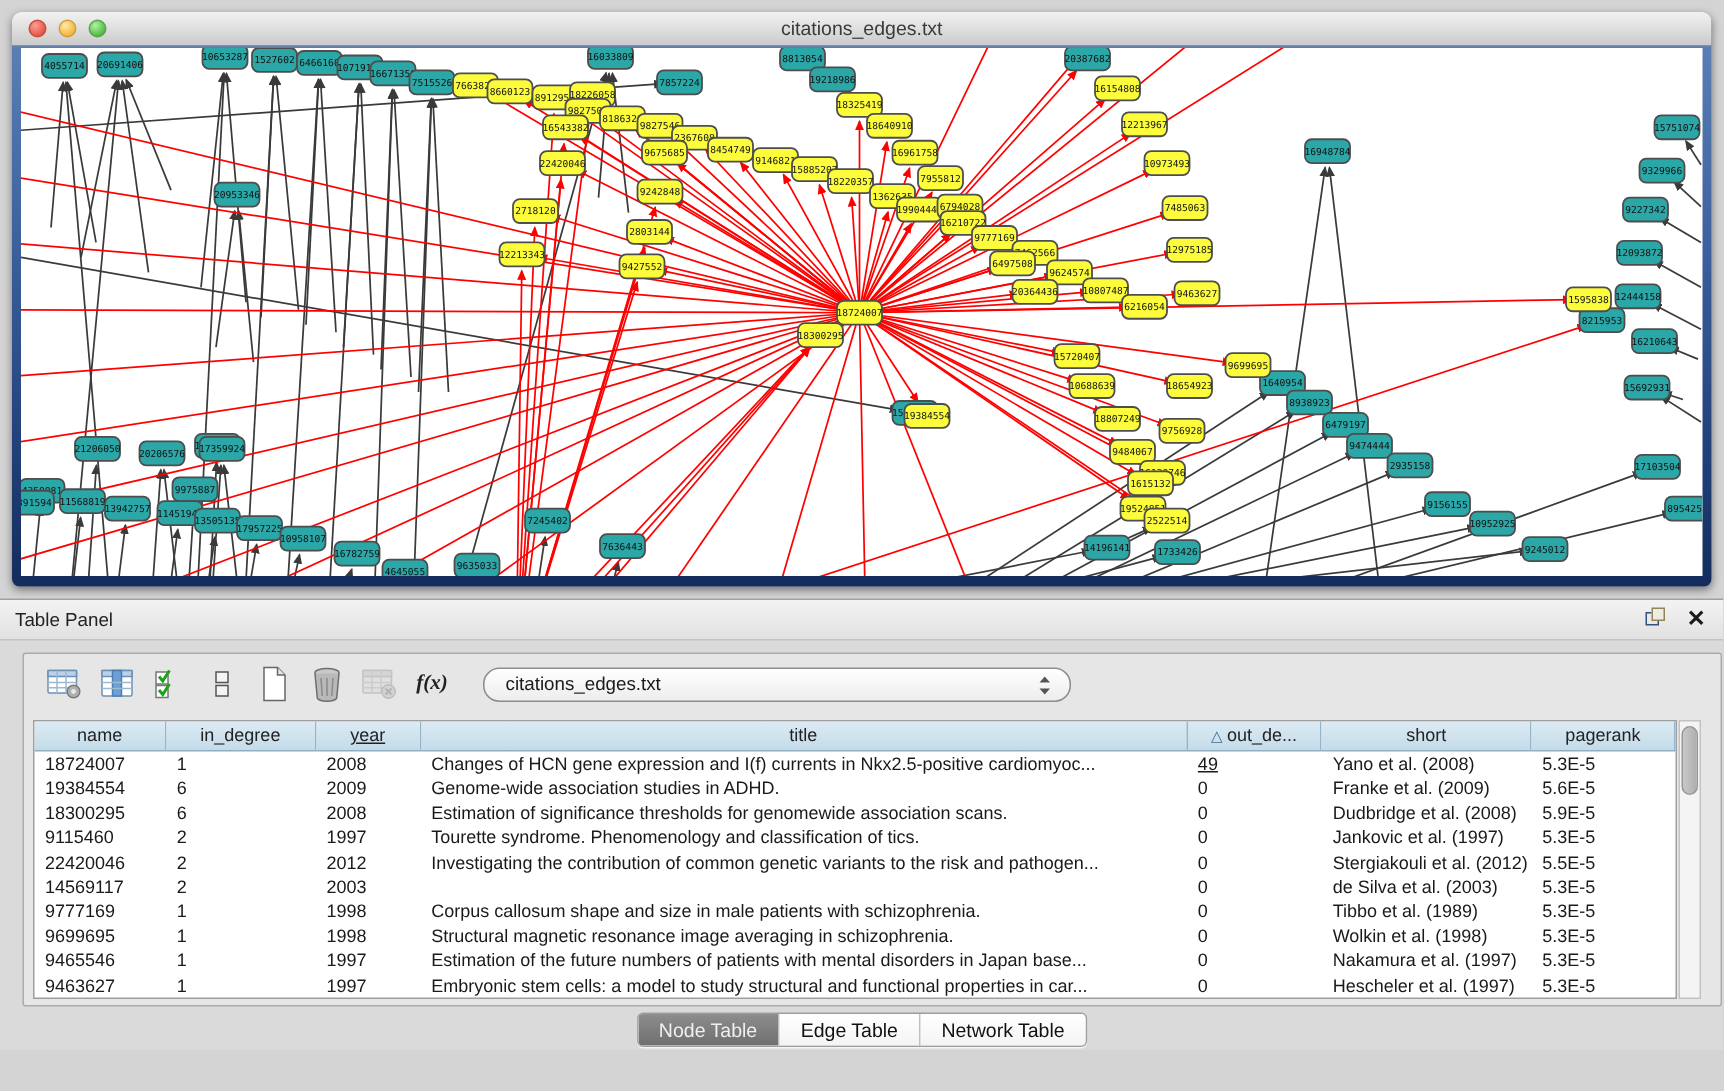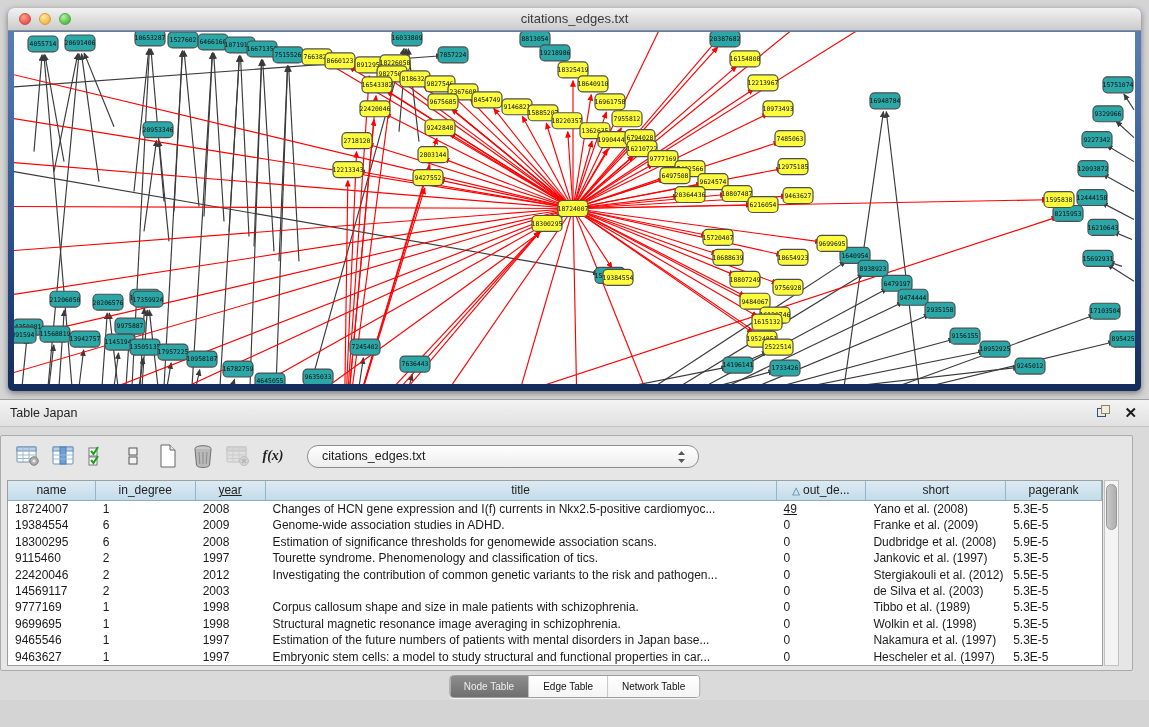--- a/index.html
+++ b/index.html
@@ -30,21 +30,21 @@
     background:#DADADA; border-top:1px solid #A0A0A0; }
   .panel-header { height:27px; background:linear-gradient(#F3F3F3,#E1E1E1);
     border-bottom:1px solid #C4C4C4; position:relative; }
   .panel-title { position:absolute; left:10px; top:0; line-height:26px; font-size:12.5px; color:#222; }
   .panel-actions { position:absolute; right:12px; top:5px; display:flex; gap:12px; align-items:center; }
   .float-icon { width:15px; height:15px; position:relative; display:inline-block; cursor:pointer; }
   .float-icon .sq1 { position:absolute; left:0; top:3px; width:9px; height:9px; border:1.4px solid #33527A; background:transparent; }
   .float-icon .sq2 { position:absolute; left:4px; top:0; width:9px; height:9px; border:1.4px solid #8F875B; background:#EFEDE2; }
   .close-icon { font-size:15px; font-weight:bold; color:#1A1A1A; line-height:15px; cursor:pointer; }
 
-  .inner-box { position:absolute; left:0; top:35px; width:1133px; height:236px;
+  .inner-box { position:absolute; left:15px; top:35px; width:1133px; height:236px;
     background:#E6E6E6; border:1px solid #ABABAB; border-radius:2px; }
   .toolbar { height:40px; display:flex; align-items:center; gap:9px; padding-left:14px; }
   .tbtn { width:26px; height:26px; display:flex; align-items:center; justify-content:center; cursor:pointer; }
   .tbtn svg { display:block; }
   .fx { font-family:"Liberation Serif", serif; font-style:italic; font-weight:bold; font-size:14px; color:#222; }
   .net-select { margin-left:12px; width:392px; height:23px; border:1px solid #8E8E8E; border-radius:11px;
     background:linear-gradient(#FFFFFF,#EDEDED); position:relative; cursor:pointer;
     font-size:12.5px; color:#1A1A1A; line-height:21px; padding-left:14px; }
   .net-select .arrows { position:absolute; right:12px; top:4px; width:9px; height:14px; }
 
@@ -59,21 +59,21 @@
   .td { font-size:12px; color:#1A1A1A; line-height:16.4px; padding-left:7px;
     overflow:hidden; white-space:nowrap; }
   .vscroll { position:absolute; left:1103px; top:44px; width:15px; height:186px;
     background:#F4F4F4; border:1px solid #C2C2C2; }
   .vthumb { position:absolute; left:1px; top:3px; width:11px; height:46px;
     background:linear-gradient(90deg,#C8C8C8,#AFAFAF); border:1px solid #979797; border-radius:6px; }
 
   .tabs { position:absolute; top:275px; left:50%; transform:translateX(-50%);
     display:flex; border:1px solid #9E9E9E; border-radius:4px; overflow:hidden;
     background:#FFF; box-shadow:0 1px 0 rgba(255,255,255,.7); }
-  .tab { height:21px; line-height:21px; padding:0 14px; font-size:10px; color:#111;
+  .tab { height:21px; line-height:21px; padding:0 14px; font-size:13px; color:#111;
     background:linear-gradient(#FFFFFF,#F4F4F4); border-right:1px solid #B8B8B8; cursor:pointer; }
   .tab:last-child { border-right:none; }
   .tab.active { background:linear-gradient(#8D8D8D,#6F6F6F); color:#EFEFEF; }
 
   
   .status-bar { position:absolute; left:0; top:700px; width:1149px; height:27px;
     background:linear-gradient(#E5E5E5,#CBCBCB); border-top:1px solid #9C9C9C; }
   .memory { position:absolute; right:34px; top:0; line-height:26px; font-size:11.5px; color:#222; }
   .mem-dot { position:absolute; right:13px; top:7px; width:13px; height:13px; border-radius:50%;
     background:radial-gradient(circle at 35% 30%,#8FE08A,#3DBE3D 60%,#2A9A2E); border:1px solid #6E6E6E; }
@@ -704,21 +704,21 @@
           <g>
             <rect x="544" y="169" width="30" height="16" rx="4.5" fill="#FCFC3C" stroke="#4D4D4D" stroke-width="1.2"></rect>
             <text x="559" y="179.3" text-anchor="middle" class="gnode-label">18724007</text>
           </g>
         </svg>
     </div>
   </div>
 
   <div class="table-panel">
     <div class="panel-header">
-      <span class="panel-title">Table Japan</span>
+      <span class="panel-title">Table Panel</span>
       <span class="panel-actions">
         <span class="float-icon">
             <span class="sq1"></span>
             <span class="sq2"></span>
           </span>
         <span class="close-icon">✕</span>
       </span>
     </div>
 
     <div class="inner-box">

